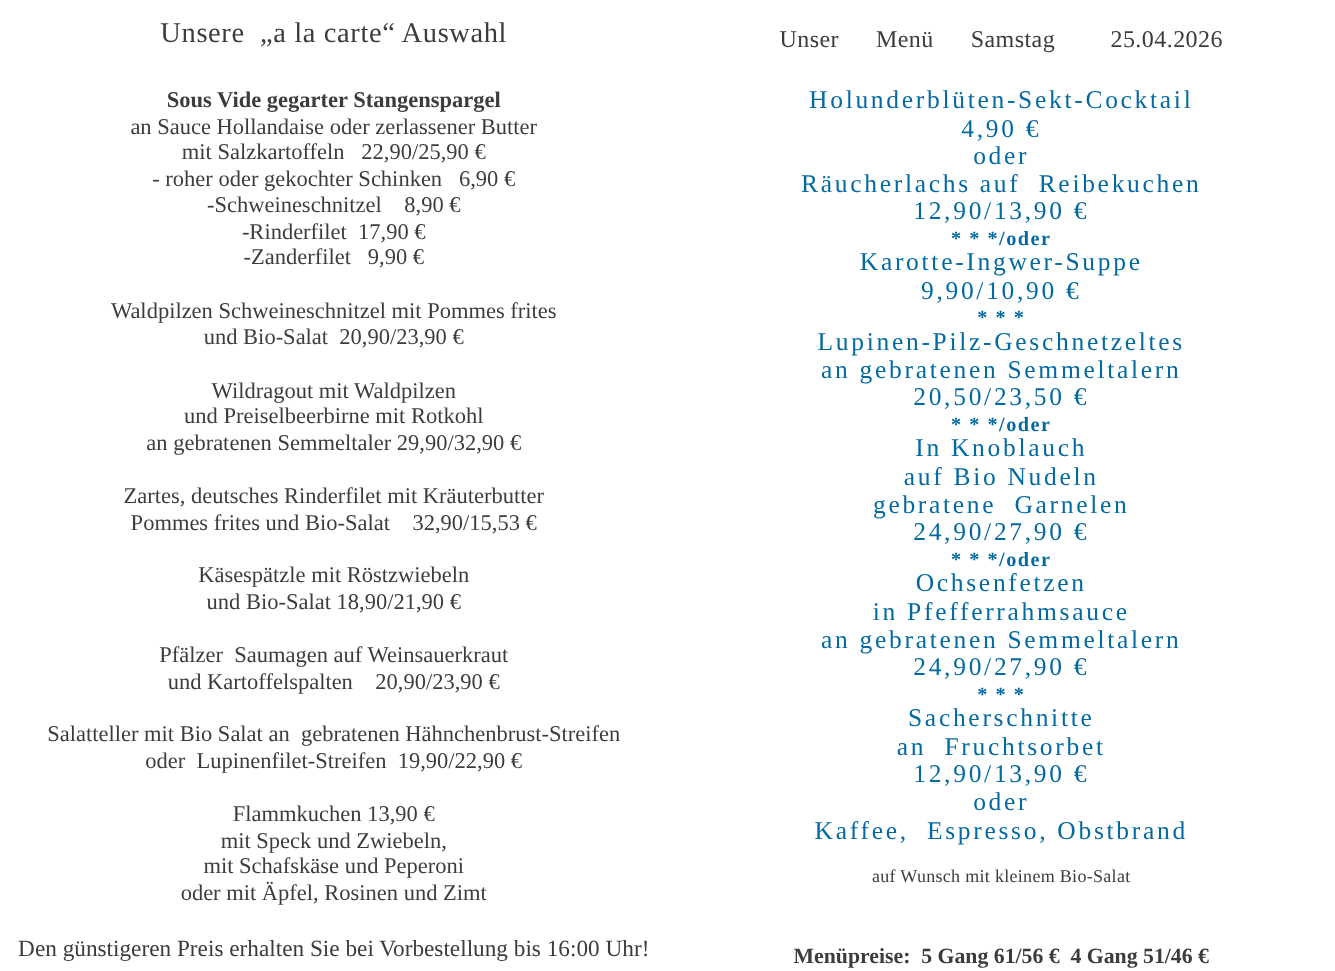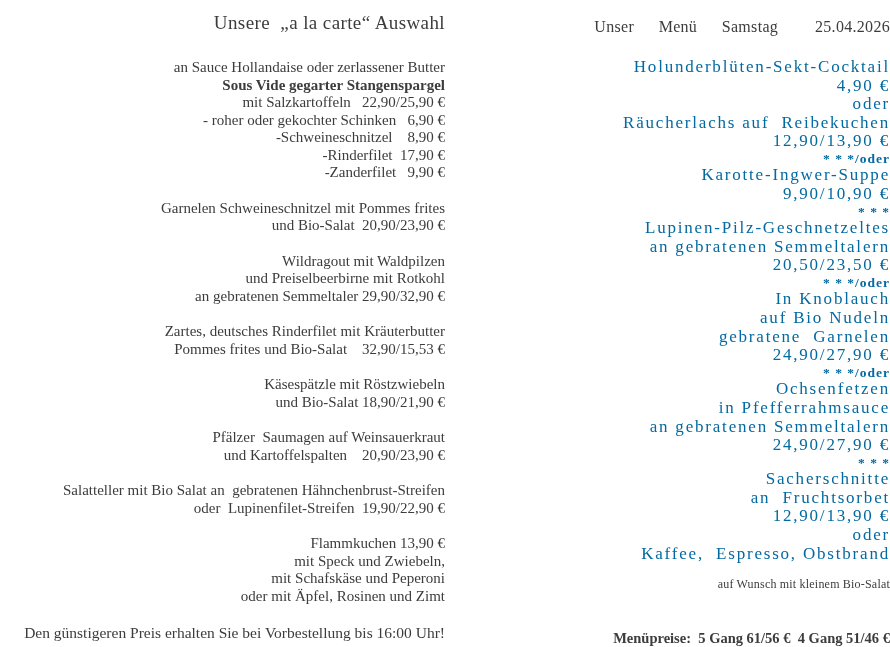--- a/index.html
+++ b/index.html
@@ -12,21 +12,21 @@
     width: 890px;
     height: 647px;
     background: #ffffff;
     color: #3c3c3c;
     font-family: "Liberation Serif", "DejaVu Serif", serif;
     overflow: hidden;
   }
   .col {
     position: absolute;
     top: 0;
-    text-align: right;
+    text-align: center;
   }
   .col-left  { left: 0;   width: 445px; padding-top: 12px; }
   .col-right { left: 445px; width: 445px; padding-top: 18px; }
 
   .l-title {
     font-size: 19px;
     letter-spacing: 0.4px;
     margin-bottom: 25px;
     white-space: pre-wrap;
   }
@@ -79,31 +79,31 @@
 </style>
 </head>
 <body>
 
 <div class="page">
 
   <div class="col col-left">
     <div class="l-title">Unsere  „a la carte“ Auswahl</div>
 
     <div class="l-section">
+      <div class="l-line bold">Sous Vide gegarter Stangenspargel</div>
       <div class="l-line">an Sauce Hollandaise oder zerlassener Butter</div>
-      <div class="l-line bold">Sous Vide gegarter Stangenspargel</div>
       <div class="l-line">mit Salzkartoffeln   22,90/25,90 €</div>
       <div class="l-line">- roher oder gekochter Schinken   6,90 €</div>
       <div class="l-line">-Schweineschnitzel    8,90 €</div>
       <div class="l-line">-Rinderfilet  17,90 €</div>
       <div class="l-line">-Zanderfilet   9,90 €</div>
     </div>
 
     <div class="l-section">
-      <div class="l-line">Garnelen Schweineschnitzel mit Pommes frites</div>
+      <div class="l-line">Waldpilzen Schweineschnitzel mit Pommes frites</div>
       <div class="l-line">und Bio-Salat  20,90/23,90 €</div>
     </div>
 
     <div class="l-section">
       <div class="l-line">Wildragout mit Waldpilzen</div>
       <div class="l-line">und Preiselbeerbirne mit Rotkohl</div>
       <div class="l-line">an gebratenen Semmeltaler 29,90/32,90 €</div>
     </div>
 
     <div class="l-section">

